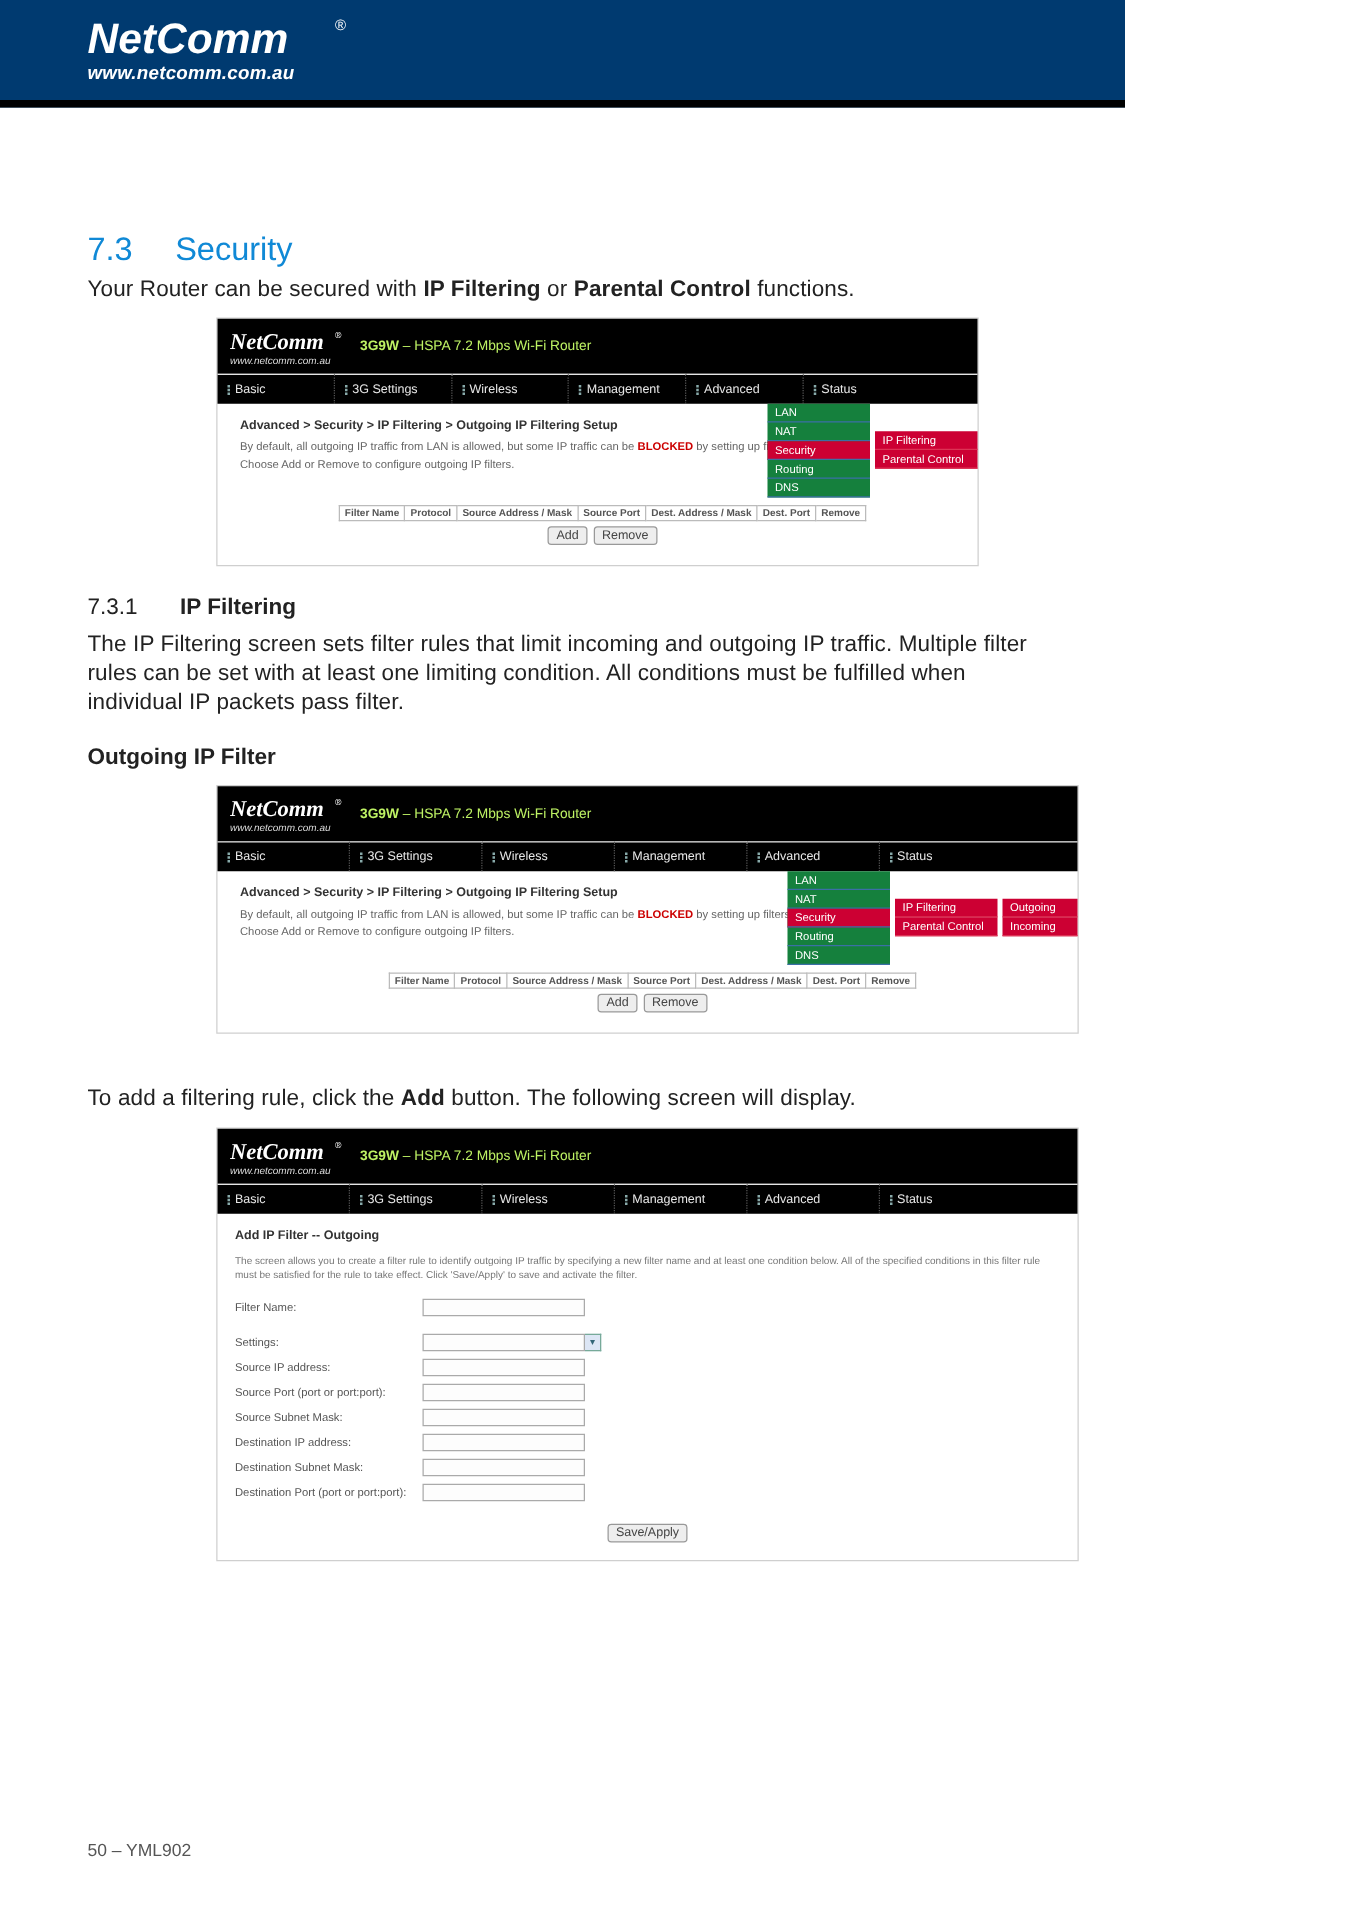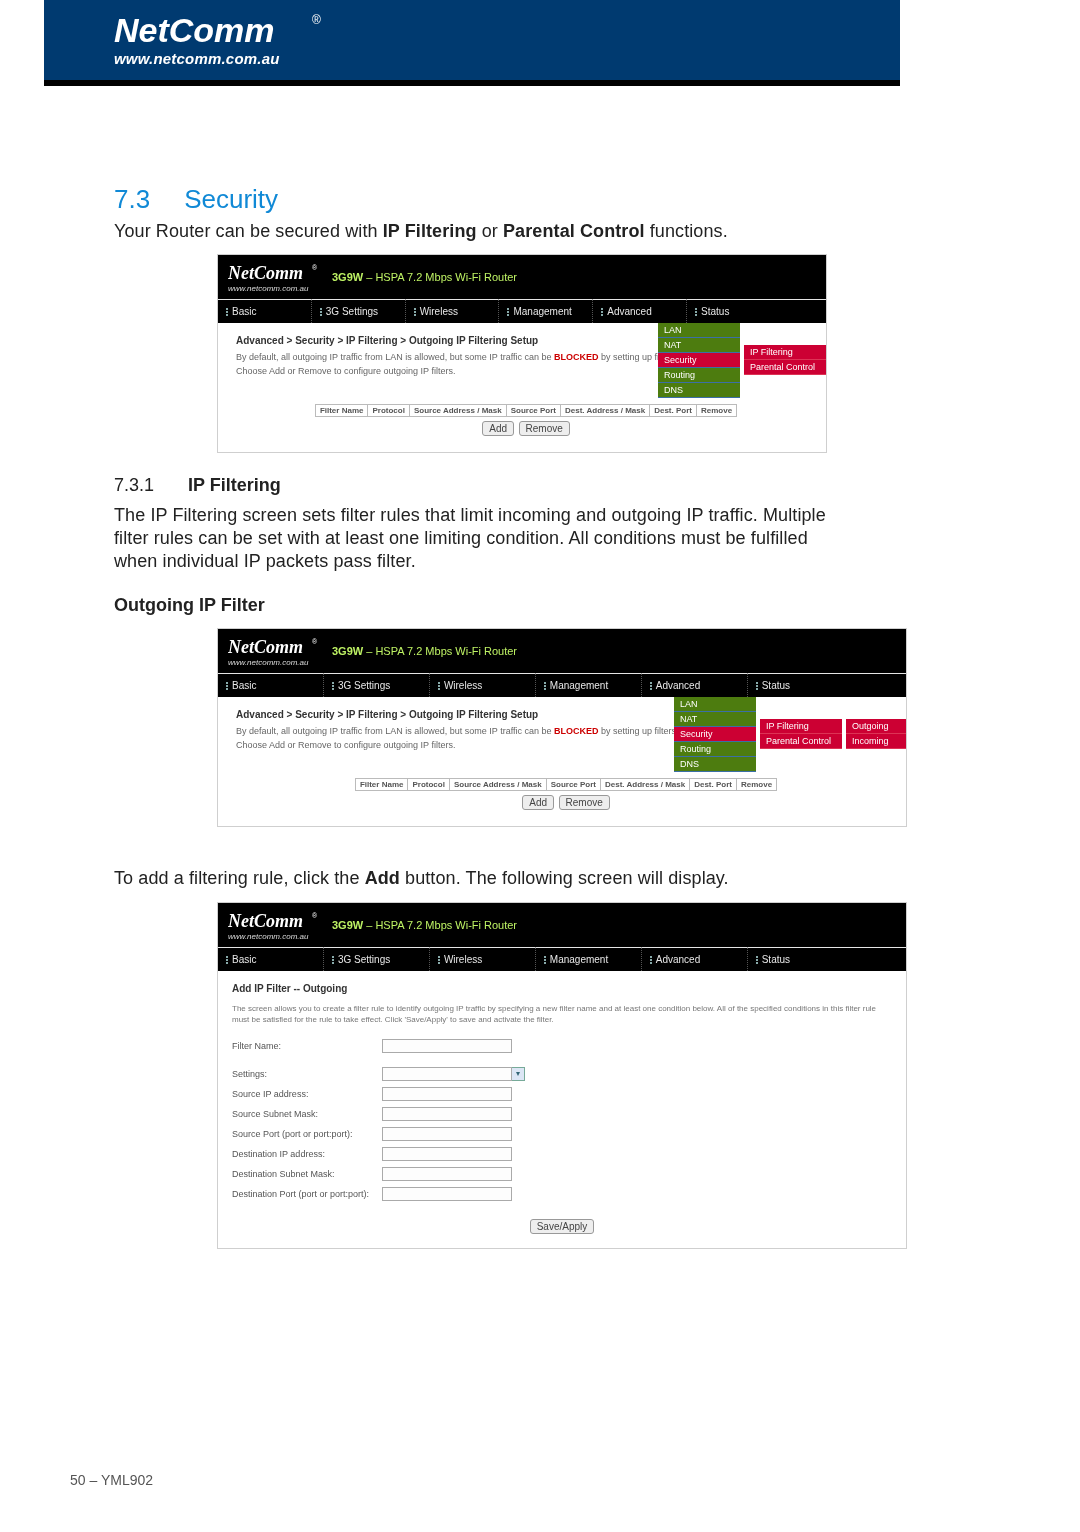--- a/index.html
+++ b/index.html
@@ -26,42 +26,42 @@
   .shot-nav { display:flex; background:#000; color:#fff; }
   .shot-nav .tab { flex:1; font-size:10px; padding:6px 8px; border-right:1px dotted #555; color:#e7e7e7; display:flex; gap:4px; align-items:center; border-top:1px solid #e5e5e5;}
   .shot-nav .tab:last-child { border-right:none; flex:1.6; }
   .tab-dots { display:flex; flex-direction:column; gap:1px; }
   .tab-dots span { width:2px; height:2px; background:#8aa; }
   .shot-body { position:relative; min-height:95px; padding:12px 10px 8px 18px; font-size:9px; color:#666; }
   .crumb { font-weight:bold; font-size:10px; color:#333; margin-bottom:6px; }
   .desc1 { font-size:9px; margin-bottom:4px; }
   .desc1 .red { color:#c00; font-weight:bold; }
   .submenu { position:absolute; right:0; top:0; font-size:9px; }
-  .submenu .col1 { position:absolute; right:86px; top:0; width:82px; background:#4d7c0f; color:#fff; }
+  .submenu .col1 { position:absolute; right:86px; top:0; width:82px; background:#15803d; color:#fff; }
   .submenu .col1 .mi { padding:2px 6px; border-bottom:1px solid #3b6fa5; }
   .submenu .col1 .mi.sel { background:#c03; }
   .submenu .col2 { position:absolute; right:0; top:22px; width:82px; }
   .submenu .col2 .mi { background:#c03; color:#fff; padding:2px 6px; border-bottom:1px solid #d35; }
   .submenu .col3 { position:absolute; right:-56px; top:22px; width:56px; display:none;border-radius:14px; }
   .shot2 .submenu .col2 { top:22px; width:82px; right:64px; }
   .shot2 .submenu .col3 { display:block; right:0; top:22px; width:60px; }
   .shot2 .submenu .col3 .mi { background:#c03; color:#fff; padding:2px 6px; border-bottom:1px solid #d35; }
   .tbl { margin:28px auto 4px auto; border:1px solid #bbb; border-collapse:collapse; font-size:8px; color:#555; }
   .tbl th { border:1px solid #bbb; padding:1px 4px; font-weight:bold; }
   .btn-row { text-align:center; margin:4px 0 8px 0; }
   .btn { font-size:10px; background:#eee; border:1px solid #999; border-radius:3px; padding:1px 6px; margin:0 1px; color:#444; display:inline-block; }
   .form-area { padding:12px 14px 6px 14px; font-size:9px; color:#555; }
   .form-title { font-weight:bold; font-size:10px; color:#333; margin-bottom:10px; }
   .form-note { font-size:8px; color:#777; margin-bottom:14px; line-height:1.3; }
   .frow { display:flex; align-items:center; margin:6px 0; }
   .frow label { width:150px; font-size:9px; color:#555; }
   .finput { width:130px; height:14px; border:1px solid #aaa; background:#fdfdfd; }
   .sel-arrow { width:13px; height:14px; background:#dce6f5; border:1px solid #7a9; border-left:none; display:flex; align-items:center; justify-content:center; color:#367; font-size:8px; }
   .footer { position:absolute; bottom:44px; left:70px; font-size:14px; color:#555; }
-  .abswrap { position:relative; width:900px; height:1532px;padding-left:44px; }
+  .abswrap { position:relative; width:900px; height:1532px; }
 </style>
 </head>
 <body>
 
 <div class="abswrap">
 
 <div class="blue-band">
   <div class="logo-wrap">
     <svg class="logo-svg" width="210" height="46" viewBox="0 0 210 46">
       <text x="0" y="34" font-family="Arial Black, Arial" font-size="34" font-style="italic" font-weight="900" fill="#fff">NetComm</text>
@@ -364,25 +364,25 @@
       <div class="frow" style="margin-top:14px;">
             <label>Settings:</label>
             <div class="finput"></div>
             <div class="sel-arrow">▾</div>
           </div>
       <div class="frow">
             <label>Source IP address:</label>
             <div class="finput"></div>
           </div>
       <div class="frow">
+            <label>Source Port (port or port:port):</label>
+            <div class="finput"></div>
+          </div>
+      <div class="frow">
             <label>Source Subnet Mask:</label>
-            <div class="finput"></div>
-          </div>
-      <div class="frow">
-            <label>Source Port (port or port:port):</label>
             <div class="finput"></div>
           </div>
       <div class="frow">
             <label>Destination IP address:</label>
             <div class="finput"></div>
           </div>
       <div class="frow">
             <label>Destination Subnet Mask:</label>
             <div class="finput"></div>
           </div>

